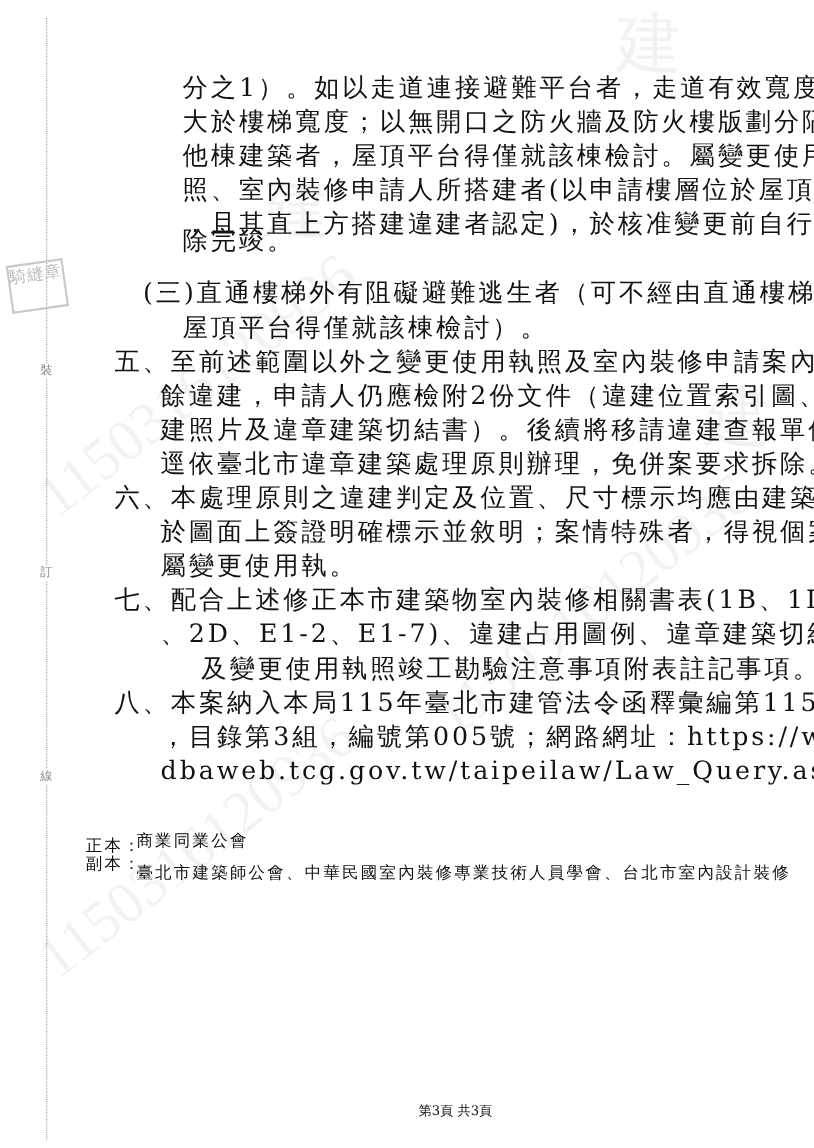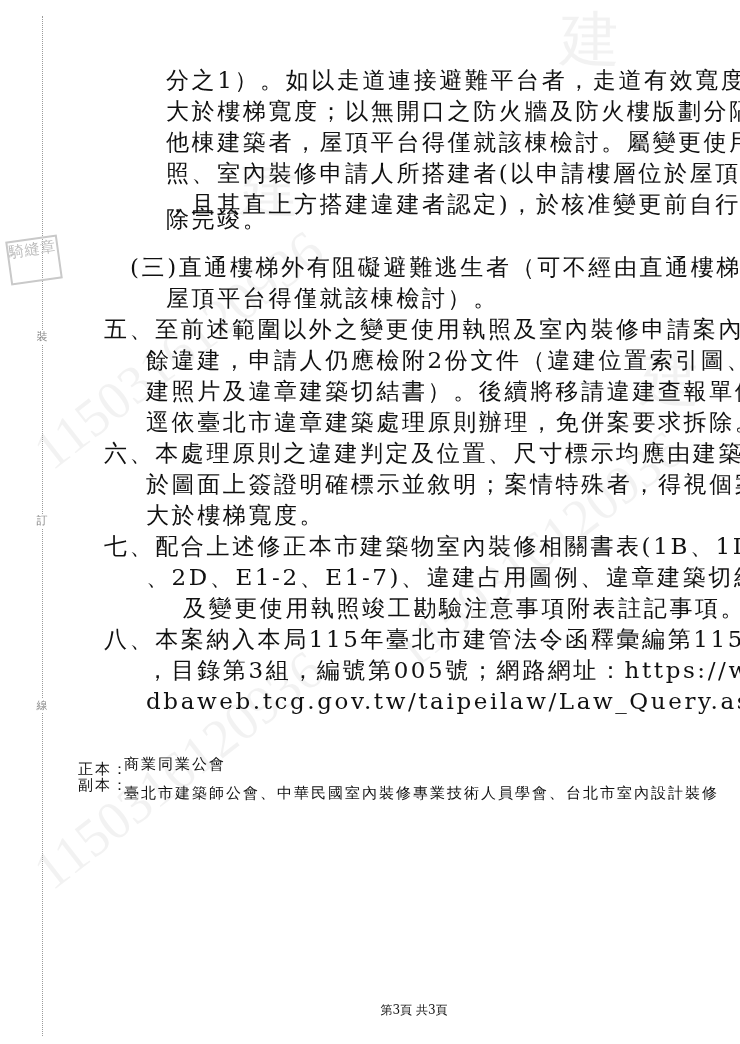--- a/index.html
+++ b/index.html
@@ -76,21 +76,21 @@
     <div class="line" style="left:130px; top:252px;">(三)直通樓梯外有阻礙避難逃生者（可不經由直通樓梯而直</div>
     <div class="line" style="left:166px; top:283px;">屋頂平台得僅就該棟檢討）。</div>
 
     <div class="line" style="left:104px; top:314px;">五、至前述範圍以外之變更使用執照及室內裝修申請案內其</div>
     <div class="line" style="left:146px; top:345px;">餘違建，申請人仍應檢附2份文件（違建位置索引圖、違</div>
     <div class="line" style="left:146px; top:376px;">建照片及違章建築切結書）。後續將移請違建查報單位</div>
     <div class="line" style="left:146px; top:407px;">逕依臺北市違章建築處理原則辦理，免併案要求拆除。</div>
 
     <div class="line" style="left:104px; top:438px;">六、本處理原則之違建判定及位置、尺寸標示均應由建築師</div>
     <div class="line" style="left:146px; top:469px;">於圖面上簽證明確標示並敘明；案情特殊者，得視個案</div>
-    <div class="line" style="left:146px; top:500px;">大於樓梯寬度。</div>
+    <div class="line" style="left:146px; top:500px;">屬變更使用執。</div>
 
     <div class="line" style="left:104px; top:531px;">七、配合上述修正本市建築物室內裝修相關書表(1B、1D、2B</div>
     <div class="line" style="left:146px; top:562px;">、2D、E1-2、E1-7)、違建占用圖例、違章建築切結書</div>
     <div class="line" style="left:146px; top:593px;margin-left:37px;">及變更使用執照竣工勘驗注意事項附表註記事項。</div>
 
     <div class="line" style="left:104px; top:624px;">八、本案納入本局115年臺北市建管法令函釋彙編第115014號</div>
     <div class="line" style="left:146px; top:655px;">，目錄第3組，編號第005號；網路網址：https://www.</div>
     <div class="line" style="left:146px; top:686px;">dbaweb.tcg.gov.tw/taipeilaw/Law_Query.aspx。</div>
 
     <div class="cc" style="left:78px; top:734px;margin-top:24px;">正本：</div>

